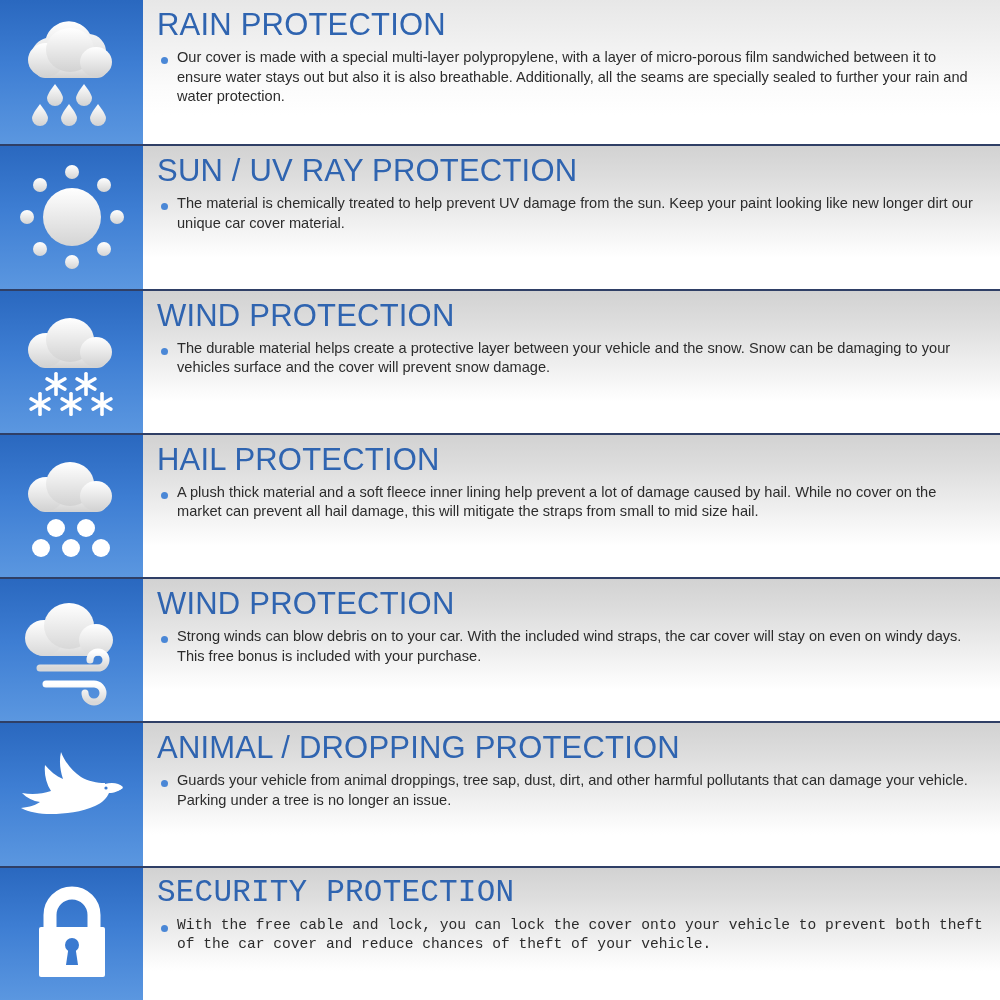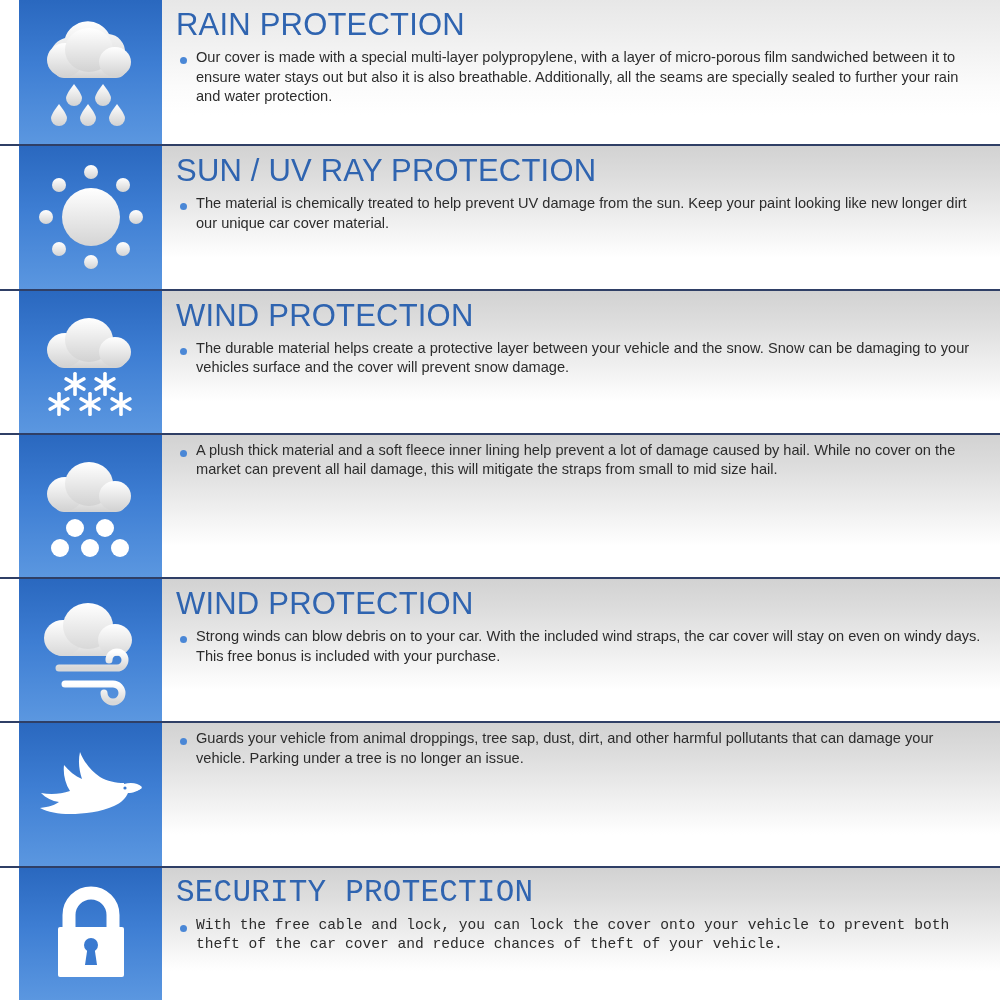--- a/index.html
+++ b/index.html
@@ -22,21 +22,20 @@
   }
   .feature-row {
     display: flex;
     flex-direction: row;
     width: 1000px;
     height: 145px;
     box-sizing: border-box;
     border-top: 2px solid #2f3f66;
     position: relative;
     overflow: hidden;
-    padding-left: 19px;
   }
   .feature-row.first {
     border-top: none;
     height: 145px;
   }
   .feature-row.last {
     height: 135px;
     font-family: Liberation Mono, monospace;
   }
   
@@ -223,20 +222,21 @@
         <g fill="#ffffff">
           <circle cx="44" cy="82" r="9"></circle>
           <circle cx="74" cy="82" r="9"></circle>
           <circle cx="29" cy="102" r="9"></circle>
           <circle cx="59" cy="102" r="9"></circle>
           <circle cx="89" cy="102" r="9"></circle>
         </g>
       </svg>
     </div>
     <div class="text-cell">
+      <div class="feature-title">HAIL PROTECTION</div>
       <div class="feature-body">
         <span class="bullet-dot"></span>
         <p class="feature-desc">A plush thick material and a soft fleece inner lining help prevent a lot of damage caused by hail. While no cover on the market can prevent all hail damage, this will mitigate the straps from small to mid size hail.</p>
       </div>
     </div>
   </div>
 
   <div class="feature-row">
     <div class="icon-cell">
       <svg width="120" height="120" viewBox="0 0 120 120">
@@ -279,20 +279,21 @@
                    c-7 -1 -13 -4 -18 -9 c10 2 20 1 29 -2
                    c-5 -8 -7 -17 -6 -26 c5 6 11 11 18 14
                    c-3 -9 -4 -18 -2 -27 c4 10 11 19 20 25
                    c7 4 16 6 24 6 z"></path>
           <path d="M106 46 c4 -1 8 0 10 2 c-2 2 -6 3 -10 3 z"></path>
           <circle cx="99" cy="48" r="1.6" fill="#3a7ad0"></circle>
         </g>
       </svg>
     </div>
     <div class="text-cell">
+      <div class="feature-title">ANIMAL / DROPPING PROTECTION</div>
       <div class="feature-body">
         <span class="bullet-dot"></span>
         <p class="feature-desc">Guards your vehicle from animal droppings, tree sap, dust, dirt, and other harmful pollutants that can damage your vehicle. Parking under a tree is no longer an issue.</p>
       </div>
     </div>
   </div>
 
   <div class="feature-row last">
     <div class="icon-cell">
       <svg width="110" height="110" viewBox="0 0 110 110">

